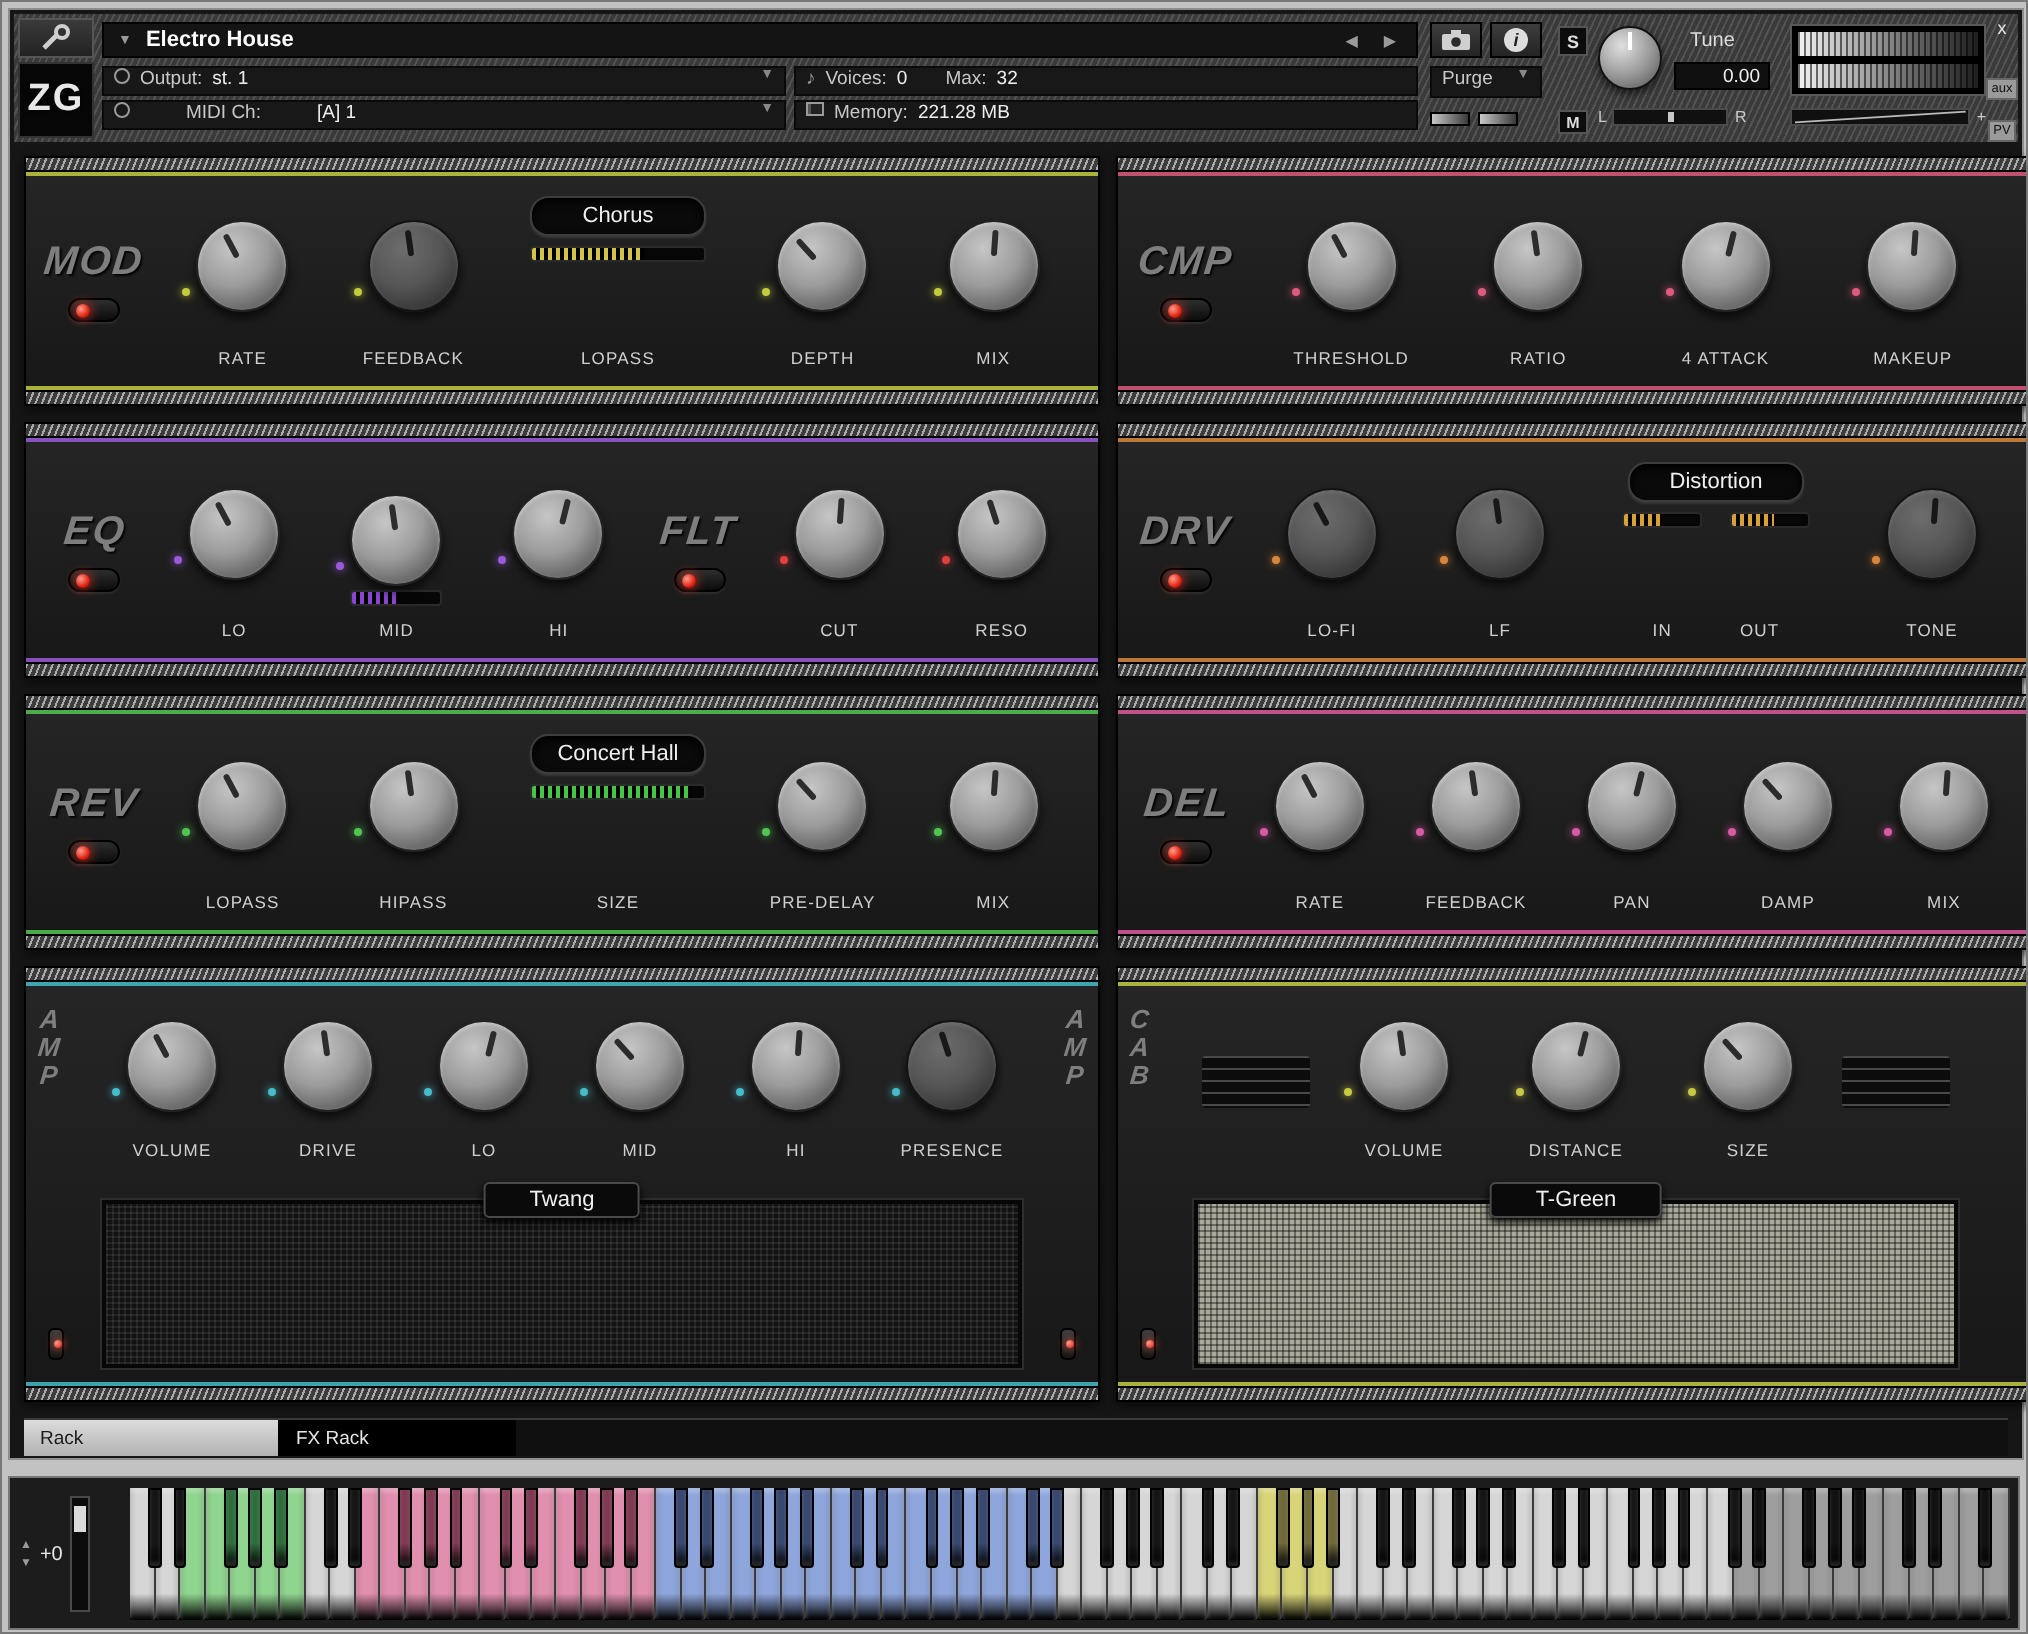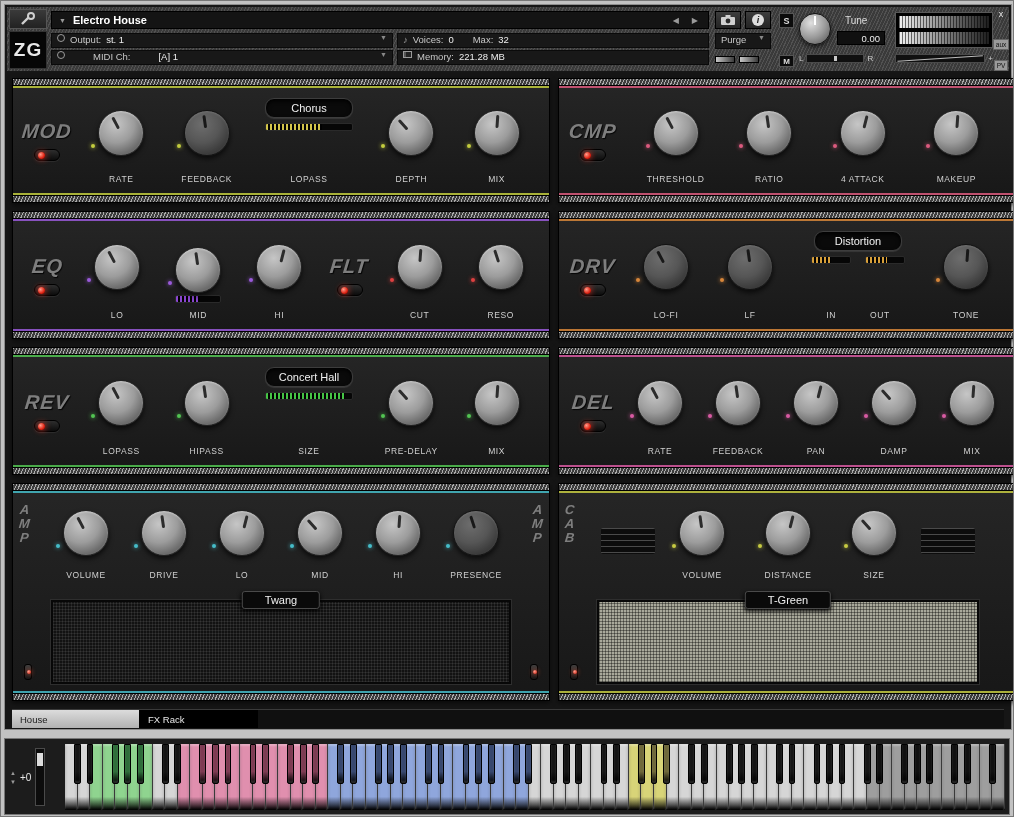--- a/index.html
+++ b/index.html
@@ -632,21 +632,21 @@
             <div class="grille light"></div>
             <div class="badge">T-Green</div>
             <div class="lamp left"></div>
           </div>
           <div class="accline"></div>
           <div class="mbar bottom"></div>
         </div>
       </div>
 
     <div class="tabstrip">
-        <div class="tab">House</div>
+        <div class="tab">Rack</div>
         <div class="tab active">FX Rack</div>
       </div>
   </div>
 
   <div class="kbzone">
     <div class="kbctl">
       <span class="spin">
         <span>▲</span>
         <span>▼</span>
       </span>

